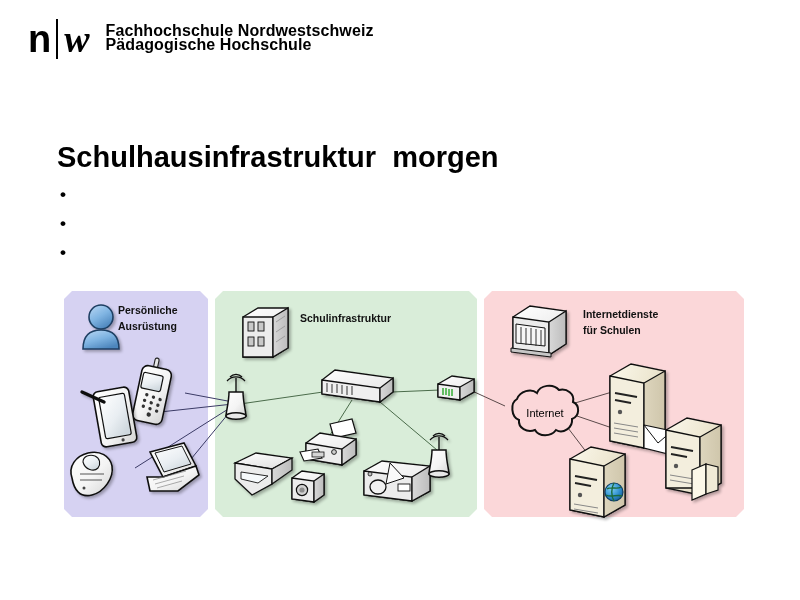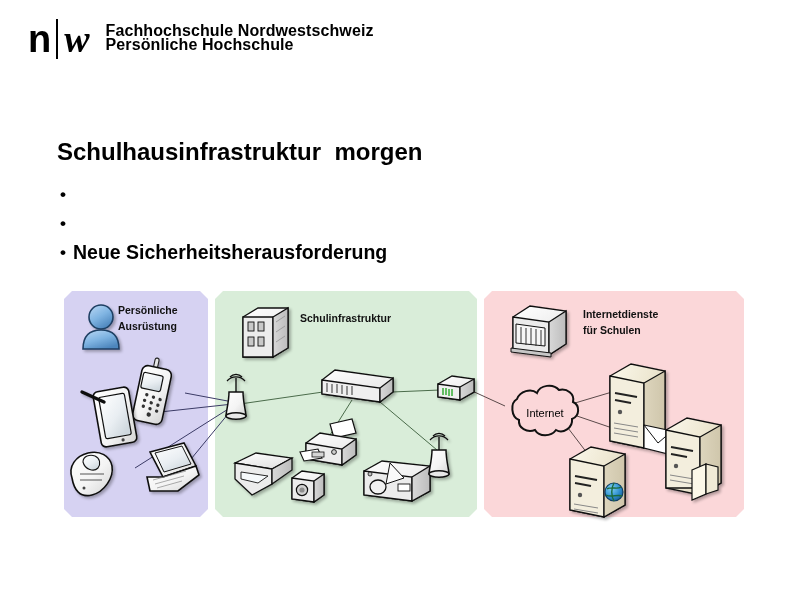--- a/index.html
+++ b/index.html
@@ -59,21 +59,21 @@
     font-weight: bold;
     line-height: 14px;
     letter-spacing: 0.1px;
   }
 
   
   #page-title {
     position: absolute;
     left: 57px;
     top: 122px;
-    font-size: 24px;
+    font-size: 29px;
     font-weight: bold;
     letter-spacing: 0px;
     white-space: pre;
   }
 
   
   #bullet-list {
     position: absolute;
     left: 60px;
     top: 180px;
@@ -121,36 +121,35 @@
 <body>
 
 <div id="slide-header">
   <div id="logo-mark">
     <span id="logo-n">n</span>
     <span id="logo-divider"></span>
     <span id="logo-w">w</span>
   </div>
   <div id="logo-text">
     <div>Fachhochschule Nordwestschweiz</div>
-    <div>Persönliche Hochschule</div>
+    <div>Pädagogische Hochschule</div>
   </div>
 </div>
 
 <h1 id="page-title">Schulhausinfrastruktur  morgen</h1>
 
 <div id="bullet-list">
   <div class="bullet-row">
     <span class="bullet-dot">•</span>
   </div>
   <div class="bullet-row">
     <span class="bullet-dot">•</span>
   </div>
   <div class="bullet-row">
     <span class="bullet-dot">•</span>
-    <span>Neue Sicherheitsherausforderung</span>
   </div>
 </div>
 
 <div id="diagram">
 <svg width="800" height="600" viewBox="0 0 800 600" xmlns="http://www.w3.org/2000/svg">
   <defs>
     <linearGradient id="gradDevice" x1="0" y1="0" x2="1" y2="1">
       <stop offset="0%" stop-color="#ffffff"></stop>
       <stop offset="55%" stop-color="#f4f4f4"></stop>
       <stop offset="100%" stop-color="#d4d4d4"></stop>

